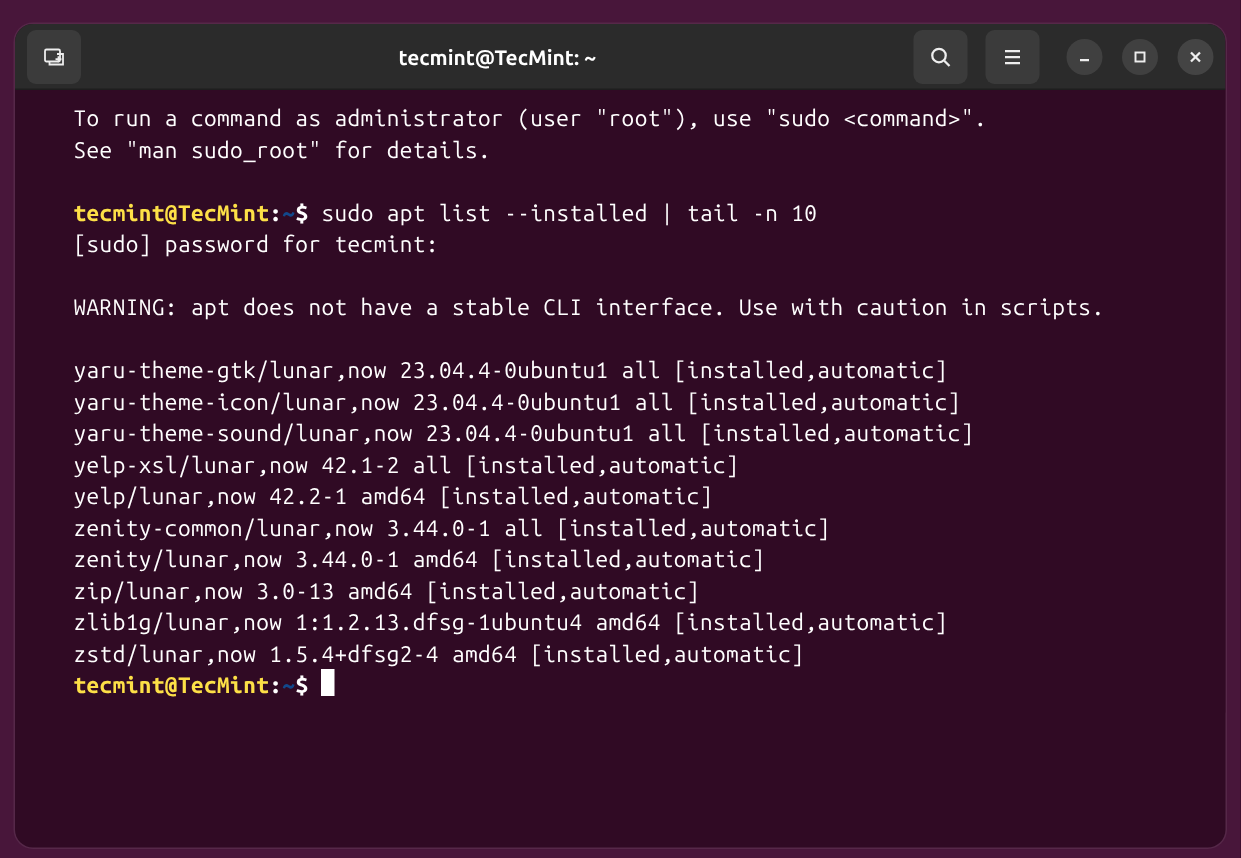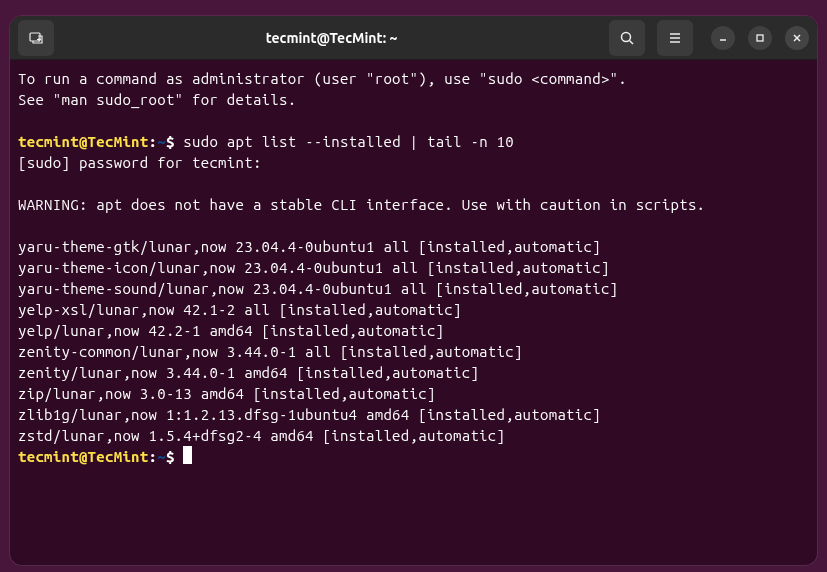--- a/index.html
+++ b/index.html
@@ -113,20 +113,21 @@
     .cursor {
       display: inline-block;
       width: 9px;
       height: 18px;
       background: #ffffff;
       vertical-align: text-bottom;
       margin-bottom: 1px;
     }
     .line {
       display: block;
+      margin-left: 31px;
     }
   </style>
 </head>
 <body>
 
 <div class="window">
   <div class="titlebar">
     <div class="titlebar-left">
       <div class="new-tab-btn">
         <svg width="16" height="16" viewBox="0 0 16 16" fill="none">

